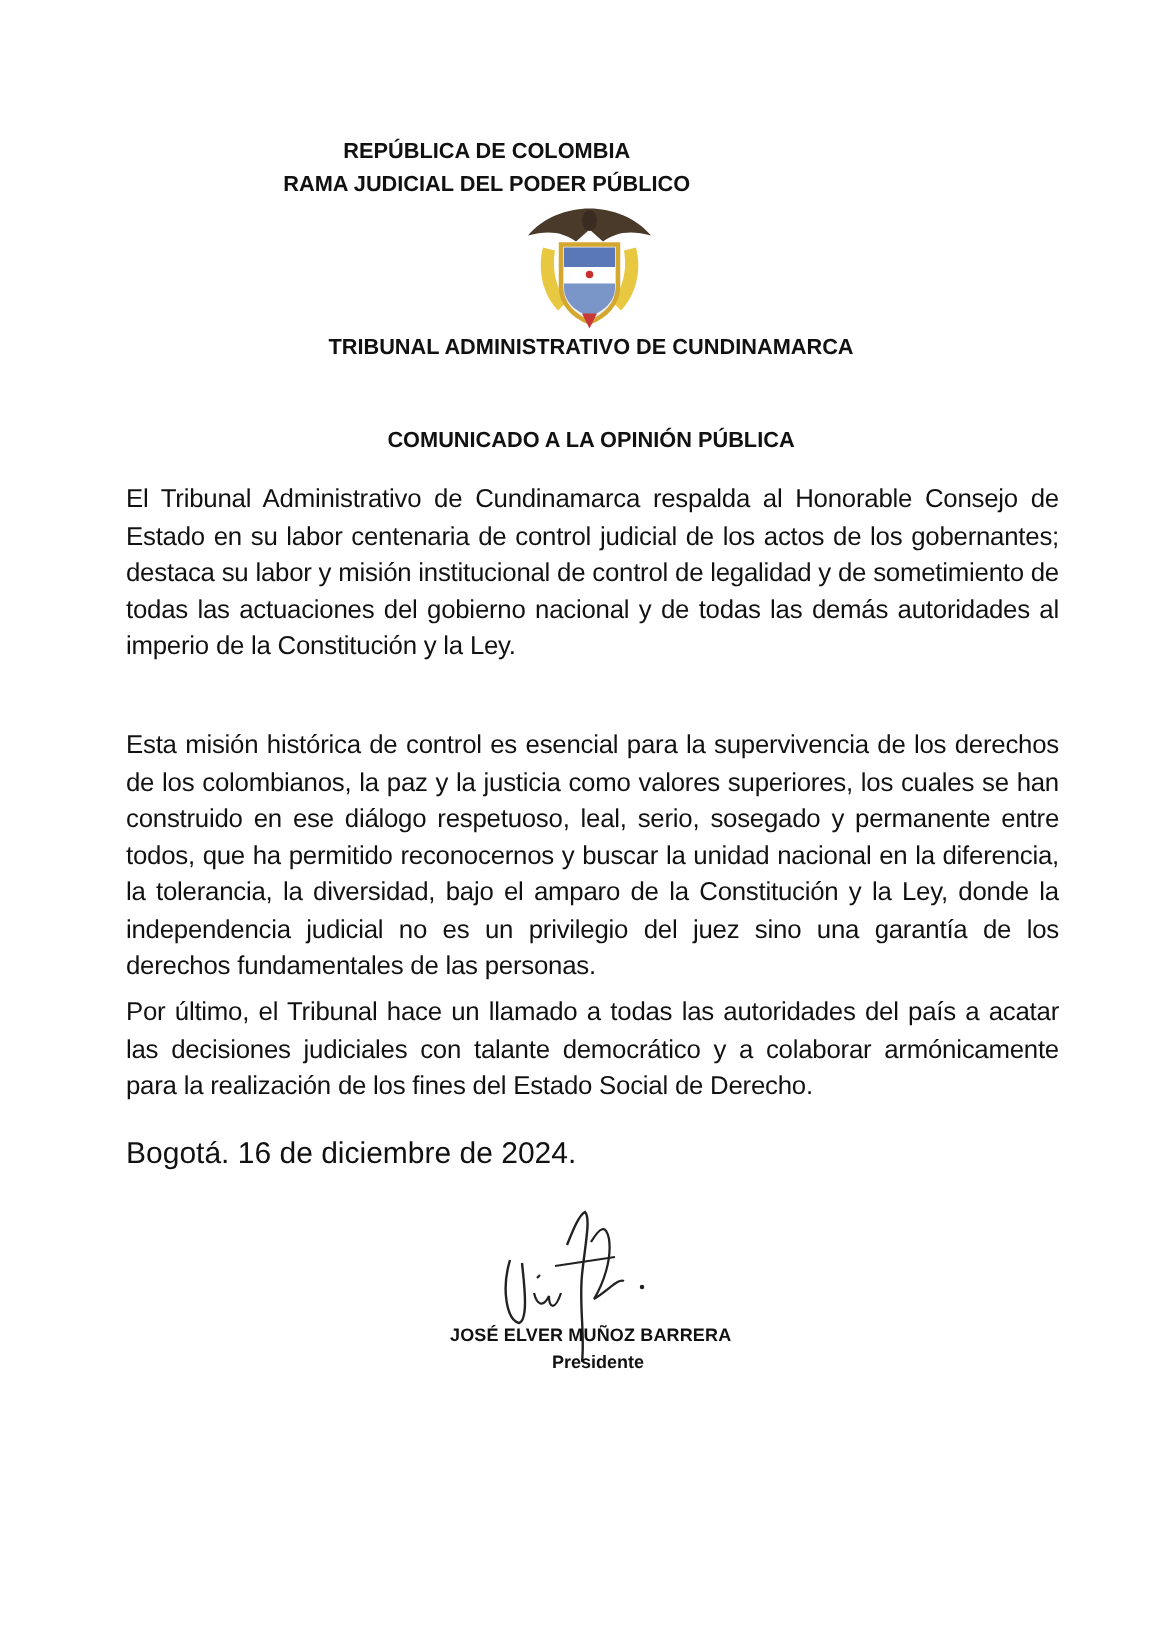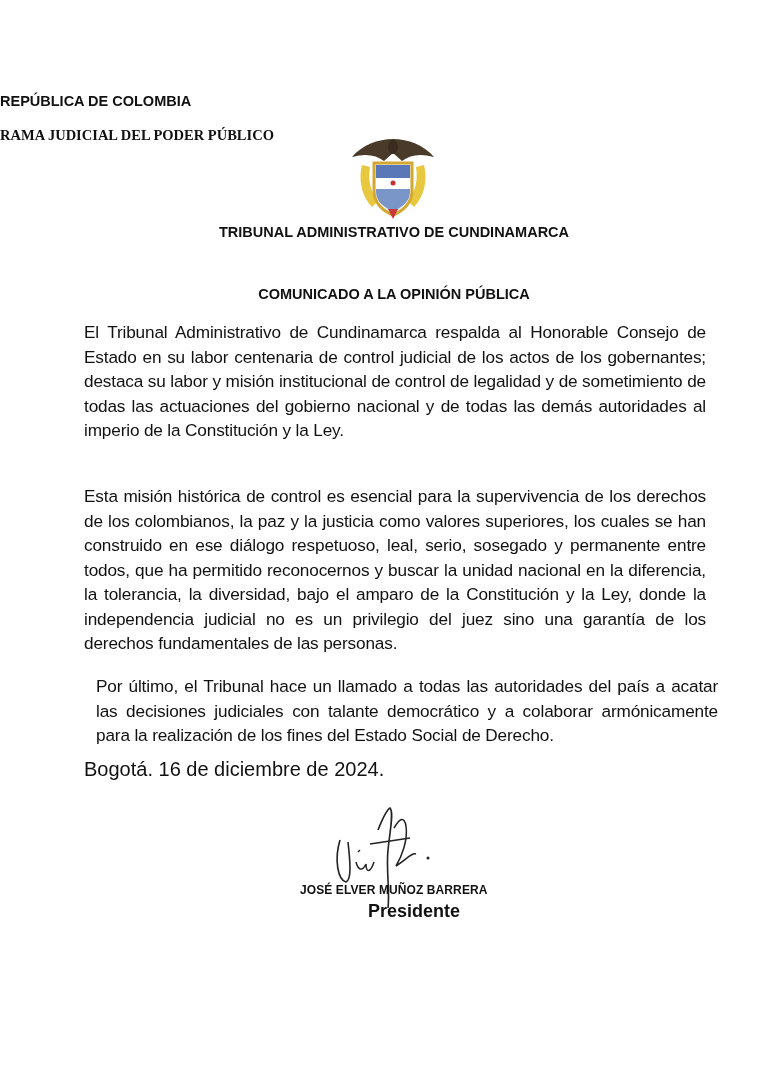--- a/index.html
+++ b/index.html
@@ -1,30 +1,30 @@
 <!DOCTYPE html>
 <html><head>
 <meta charset="utf-8">
 <style>
   html, body { margin:0; padding:0; background:#ffffff; }
   body { width:768px; height:1086px; position:relative; overflow:hidden; font-family:"Liberation Sans", sans-serif; color:#111; }
-  .hdr { position:absolute; left:0; width:649px; font-weight:bold; font-size:14.5px; }
+  .hdr { position:absolute; left:0; width:649px; text-align:center; font-weight:bold; font-size:14.5px; }
   .h1 { top:93px; }
-  .h2 { top:127px;font-family:Liberation Serif, serif; }
+  .h2 { top:115px; }
   .crest { position:absolute; left:348px; top:135px; width:90px; height:85px; }
   .tribunal { position:absolute; left:0; width:788px; top:224px; text-align:center; font-weight:bold; font-size:14.5px; }
   .title { position:absolute; left:0; width:788px; top:286px; text-align:center; font-weight:bold; font-size:14.5px; }
   .para { position:absolute; left:84px; width:622px; font-size:17.2px; line-height:24.5px; text-align:justify; letter-spacing:-0.15px; }
   .p1 { top:320px; }
   .p2 { top:484px; }
   .p3 { top:662px; }
   .date { position:absolute; left:84px; top:758px; font-size:20px; }
   .sig { position:absolute; left:330px; top:800px; width:120px; height:110px; }
   .signame { position:absolute; left:300px; top:883px; font-weight:bold; font-size:12px; letter-spacing:0.1px;text-align:right; }
-  .sigrole { position:absolute; left:368px; top:901px; font-weight:bold; font-size:18px; }
+  .sigrole { position:absolute; left:368px; top:901px; font-weight:bold; font-size:12px; }
 </style>
 </head>
 <body>
 
 <div class="hdr h1">REPÚBLICA DE COLOMBIA</div>
 <div class="hdr h2">RAMA JUDICIAL DEL PODER PÚBLICO</div>
 
 <svg class="crest" viewBox="0 0 90 85">
   <path d="M45 4 C30 4 14 10 4 22 C18 18 28 20 36 26 L45 18 L54 26 C62 20 72 18 86 22 C76 10 60 4 45 4Z" fill="#4a3a2a"></path>
   <ellipse cx="45" cy="12" rx="5" ry="7" fill="#3a2c20"></ellipse>
@@ -37,21 +37,21 @@
   <path d="M28 54 L62 54 L62 57 C62 66 54 73 45 76 C36 73 28 66 28 57Z" fill="#7a96c8"></path>
   <path d="M40 74 L45 84 L50 74Z" fill="#c83838"></path>
 </svg>
 
 <div class="tribunal">TRIBUNAL ADMINISTRATIVO DE CUNDINAMARCA</div>
 
 <div class="title">COMUNICADO A LA OPINIÓN PÚBLICA</div>
 
 <p class="para p1" style="margin:0">El Tribunal Administrativo de Cundinamarca respalda al Honorable Consejo de Estado en su labor centenaria de control judicial de los actos de los gobernantes; destaca su labor y misión institucional de control de legalidad y de sometimiento de todas las actuaciones del gobierno nacional y de todas las demás autoridades al imperio de la Constitución y la Ley.</p>
 <p class="para p2" style="margin:0">Esta misión histórica de control es esencial para la supervivencia de los derechos de los colombianos, la paz y la justicia como valores superiores, los cuales se han construido en ese diálogo respetuoso, leal, serio, sosegado y permanente entre todos, que ha permitido reconocernos y buscar la unidad nacional en la diferencia, la tolerancia, la diversidad, bajo el amparo de la Constitución y la Ley, donde la independencia judicial no es un privilegio del juez sino una garantía de los derechos fundamentales de las personas.</p>
-<p class="para p3" style="margin:12px">Por último, el Tribunal hace un llamado a todas las autoridades del país a acatar las decisiones judiciales con talante democrático y a colaborar armónicamente para la realización de los fines del Estado Social de Derecho.</p>
+<p class="para p3" style="margin:0">Por último, el Tribunal hace un llamado a todas las autoridades del país a acatar las decisiones judiciales con talante democrático y a colaborar armónicamente para la realización de los fines del Estado Social de Derecho.</p>
 
 <div class="date">Bogotá. 16 de diciembre de 2024.</div>
 
 <svg class="sig" viewBox="0 0 120 110">
   <path d="M10 40 C4 60 8 80 16 82 C22 80 20 60 18 42" fill="none" stroke="#222" stroke-width="1.6"></path>
   <path d="M26 62 C28 70 32 72 36 64 C36 72 40 74 44 62" fill="none" stroke="#222" stroke-width="1.5"></path>
   <path d="M28 52 l2 -2" stroke="#222" stroke-width="1.5"></path>
   <path d="M48 30 C52 20 56 10 60 8 C64 12 60 30 58 50 C56 70 60 90 58 108" fill="none" stroke="#222" stroke-width="1.6"></path>
   <path d="M64 28 C70 18 74 16 76 26 C78 40 72 56 66 66 C76 60 82 52 86 54" fill="none" stroke="#222" stroke-width="1.5"></path>
   <path d="M40 44 L80 38" stroke="#222" stroke-width="1.4"></path>

